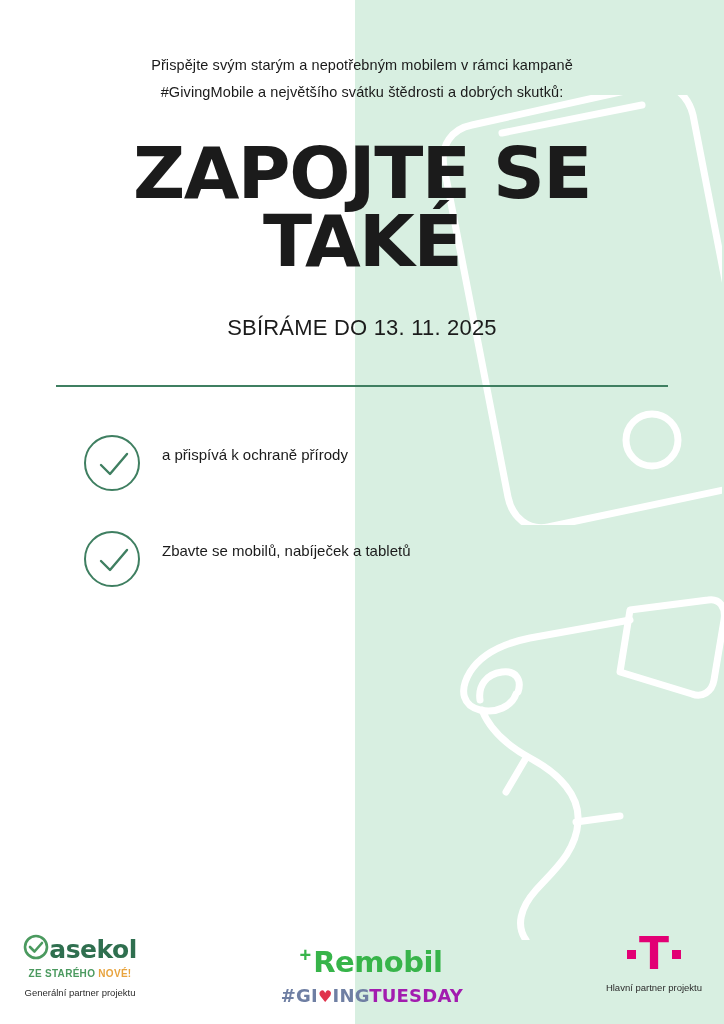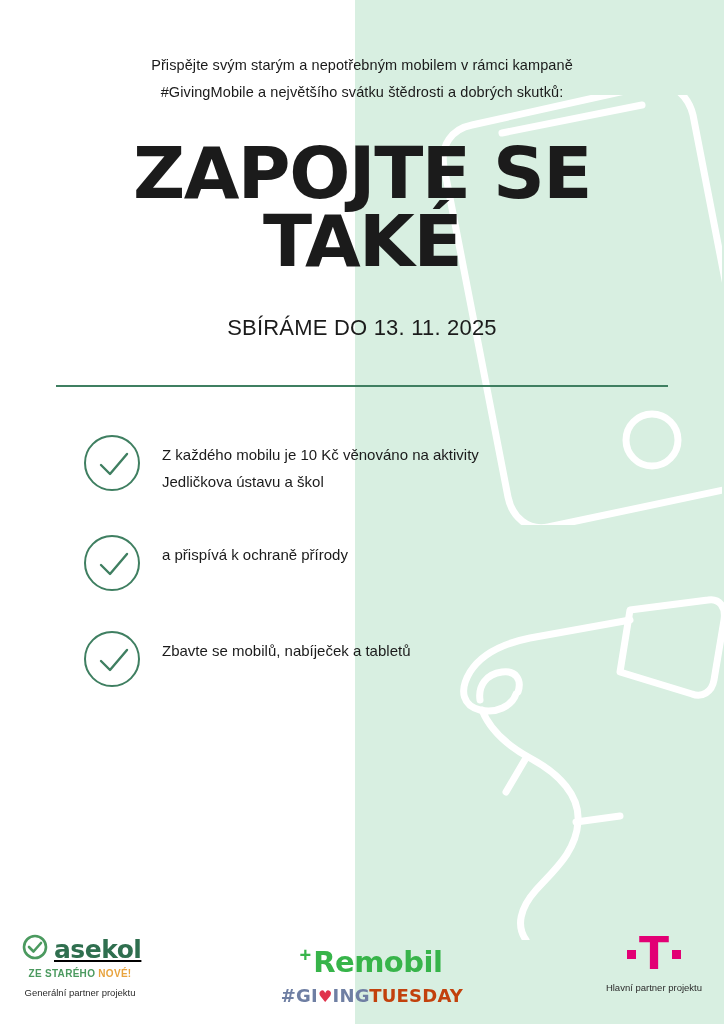--- a/index.html
+++ b/index.html
@@ -133,21 +133,21 @@
   .jedlicka-txt {
     font-family: "DejaVu Serif", serif;
     font-style: italic;
     font-weight: 700;
     font-size: 15px;
     color: #1b1b1b;
     white-space: nowrap;
   }
   
   .asekol-box { width: 116px; }
-  .asekol-top { display: flex; align-items: center; gap: 6px; justify-content: flex-start; text-decoration: underline; }
+  .asekol-top { display: flex; align-items: center; justify-content: center; }
   .asekol-word {
     font-size: 25px; font-weight: 700; color: #2f6f4f;
     font-family: "DejaVu Sans", sans-serif; letter-spacing: -0.5px;
   }
   .asekol-sub {
     margin-top: 4px;
     font-size: 10px;
     letter-spacing: 0.3px;
     color: #4b9a5f;
     font-weight: 700;
@@ -170,21 +170,21 @@
   .giving {
     margin-top: 6px;
     font-size: 18px;
     font-weight: 800;
     color: #3b4a6b;
     letter-spacing: 0.2px;
     font-family: "DejaVu Sans", sans-serif;
   }
   .giving .hash { color: #6f7fa3; }
   .giving .heart { color: #e0324b; font-size: 16px; }
-  .giving .tue { color: #c2410c; }
+  .giving .tue { color: #a21caf; }
   
   .tmob { display: flex; align-items: center; justify-content: center; gap: 3px; height: 40px; }
   .tmob-bar { width: 9px; height: 9px; background: #e20074; }
   .tmob-T {
     font-family: "DejaVu Sans", sans-serif;
     font-weight: 700; font-size: 44px; color: #e20074; line-height: 0.8;
   }
 </style>
 </head>
 <body>
@@ -224,31 +224,20 @@
       <span class="l2">TAKÉ</span>
     </div>
 
 
     <div class="deadline">SBÍRÁME DO 13. 11. 2025</div>
 
     <div class="divider"></div>
 
     <div class="benefits">
 
-      <div class="benefit">
-        <div class="check">
-          <svg width="30" height="28" viewBox="0 0 30 28" fill="none">
-            <path d="M2 14 L11 23 L28 3" stroke="#3f7f61" stroke-width="2.4" fill="none" stroke-linecap="round" stroke-linejoin="round"></path>
-          </svg>
-        </div>
-        <div class="benefit-text">
-          <div>Z každého mobilu je 10 Kč věnováno na aktivity</div>
-          <div>Jedličkova ústavu a škol</div>
-        </div>
-      </div>
 
       <div class="benefit">
         <div class="check">
           <svg width="30" height="28" viewBox="0 0 30 28" fill="none">
             <path d="M2 14 L11 23 L28 3" stroke="#3f7f61" stroke-width="2.4" fill="none" stroke-linecap="round" stroke-linejoin="round"></path>
           </svg>
         </div>
         <div class="benefit-text">
           <div>a přispívá k ochraně přírody</div>
         </div>

